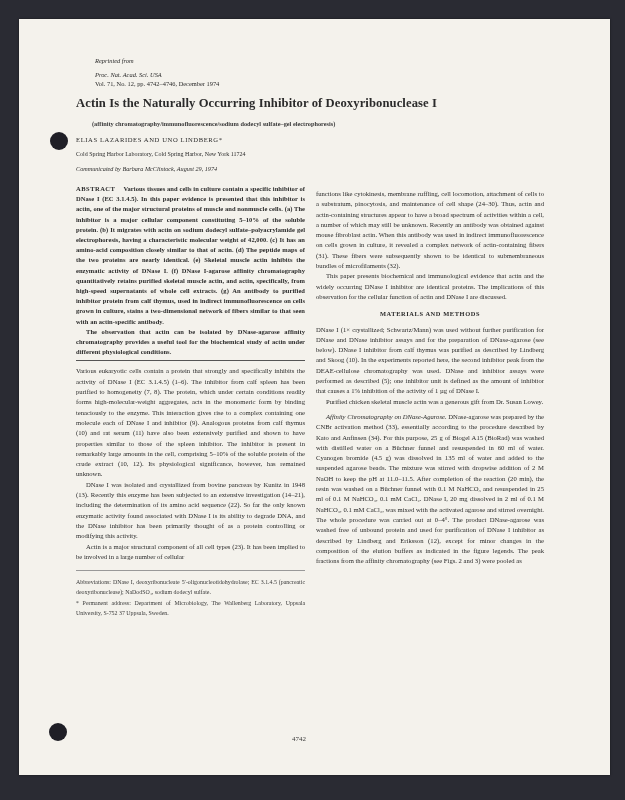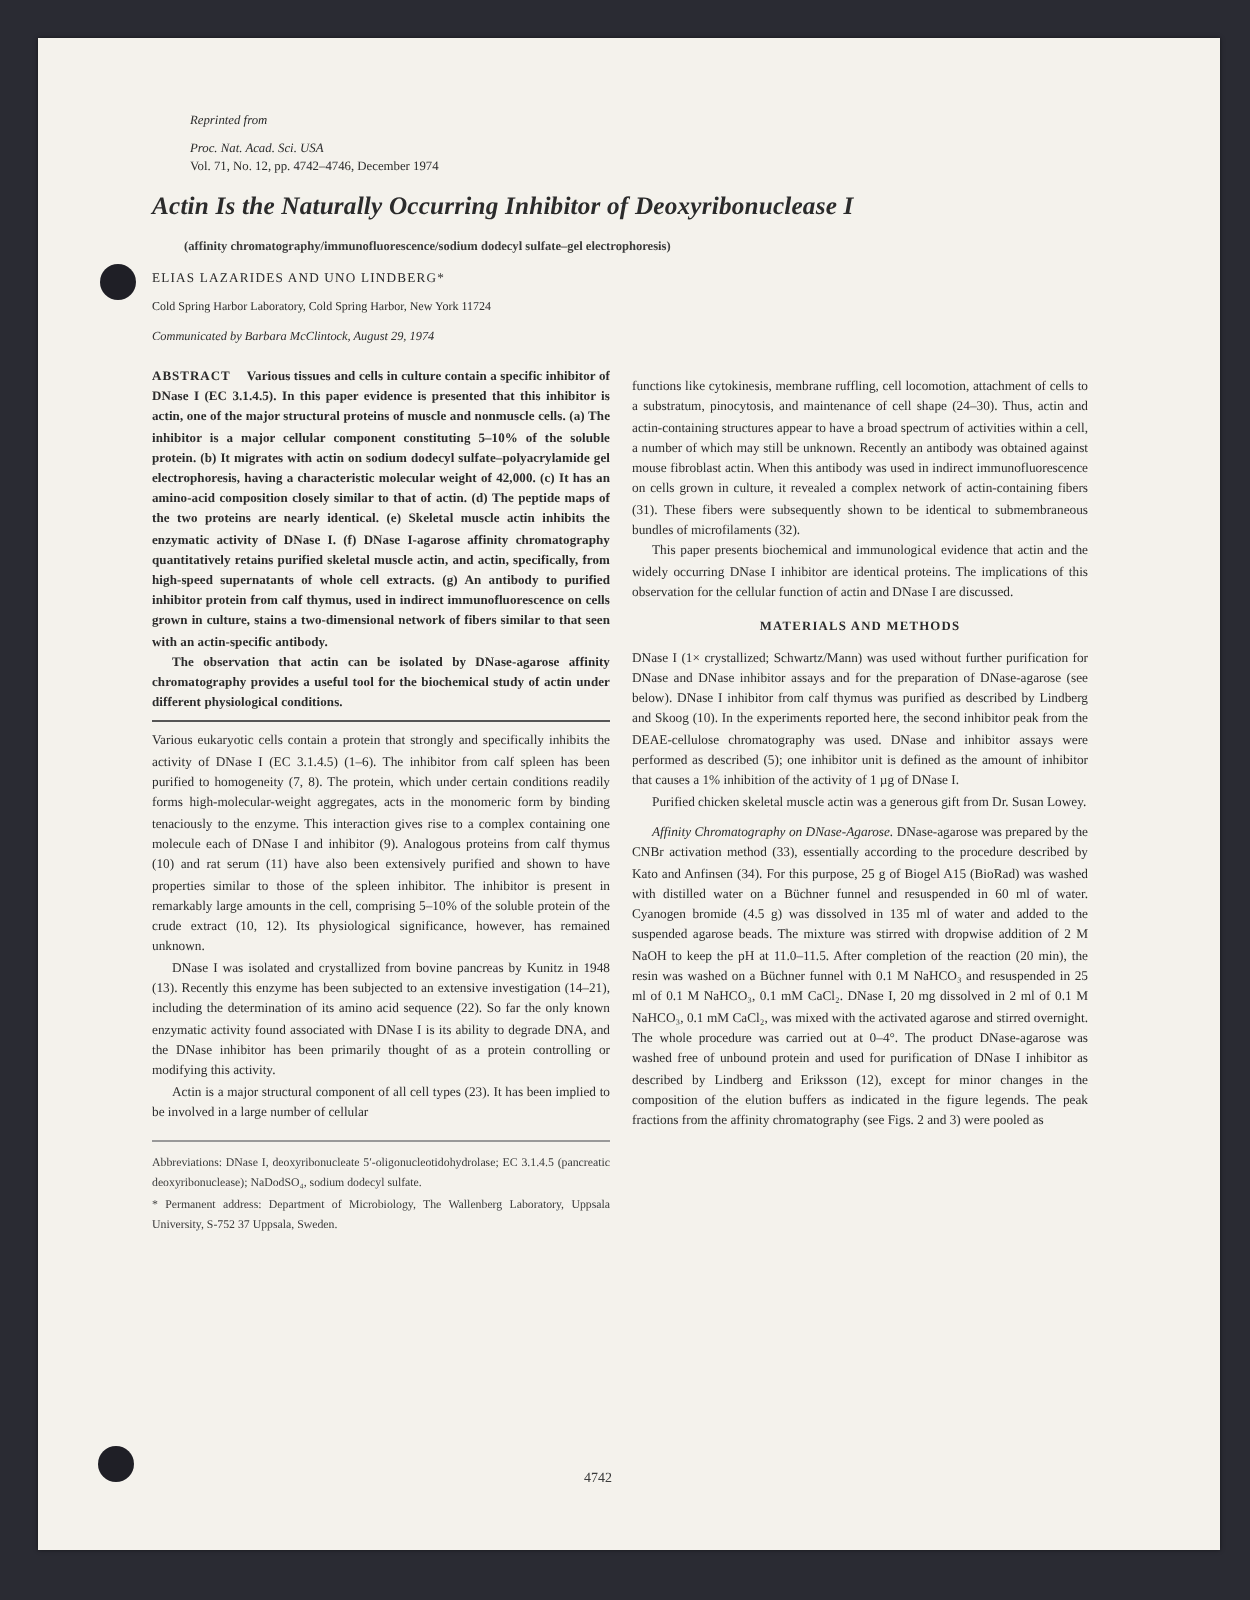--- a/index.html
+++ b/index.html
@@ -21,21 +21,21 @@
     }
     .hole.top { left: 31px; top: 113px; }
     .hole.bottom { left: 30px; top: 704px; }
 
     .reprint { position: absolute; left: 76px; top: 37px; font-size: 6.4px; line-height: 9px; }
     .reprint .label { font-style: italic; margin-bottom: 5px; }
     .reprint .journal { font-style: italic; }
 
     .title {
       position: absolute; left: 76px; top: 96px; width: 460px;
-      font-size: 12.6px; font-weight: bold; letter-spacing: 0.1px; font-style: italic;
+      font-size: 12.6px; font-weight: bold; letter-spacing: 0.1px;
     }
     .keywords { position: absolute; left: 92px; top: 120px; font-size: 6.3px; font-weight: bold; color: #3a3a3a; }
     .authors { position: absolute; left: 76px; top: 136px; font-size: 6.6px; letter-spacing: 0.6px; }
     .affil { position: absolute; left: 76px; top: 151px; font-size: 6px; }
     .communicated { position: absolute; left: 76px; top: 165px; font-size: 6.2px; font-style: italic; }
 
     .col {
       position: absolute; font-size: 6.65px; line-height: 10.3px; text-align: justify;
       hyphens: manual;
     }

